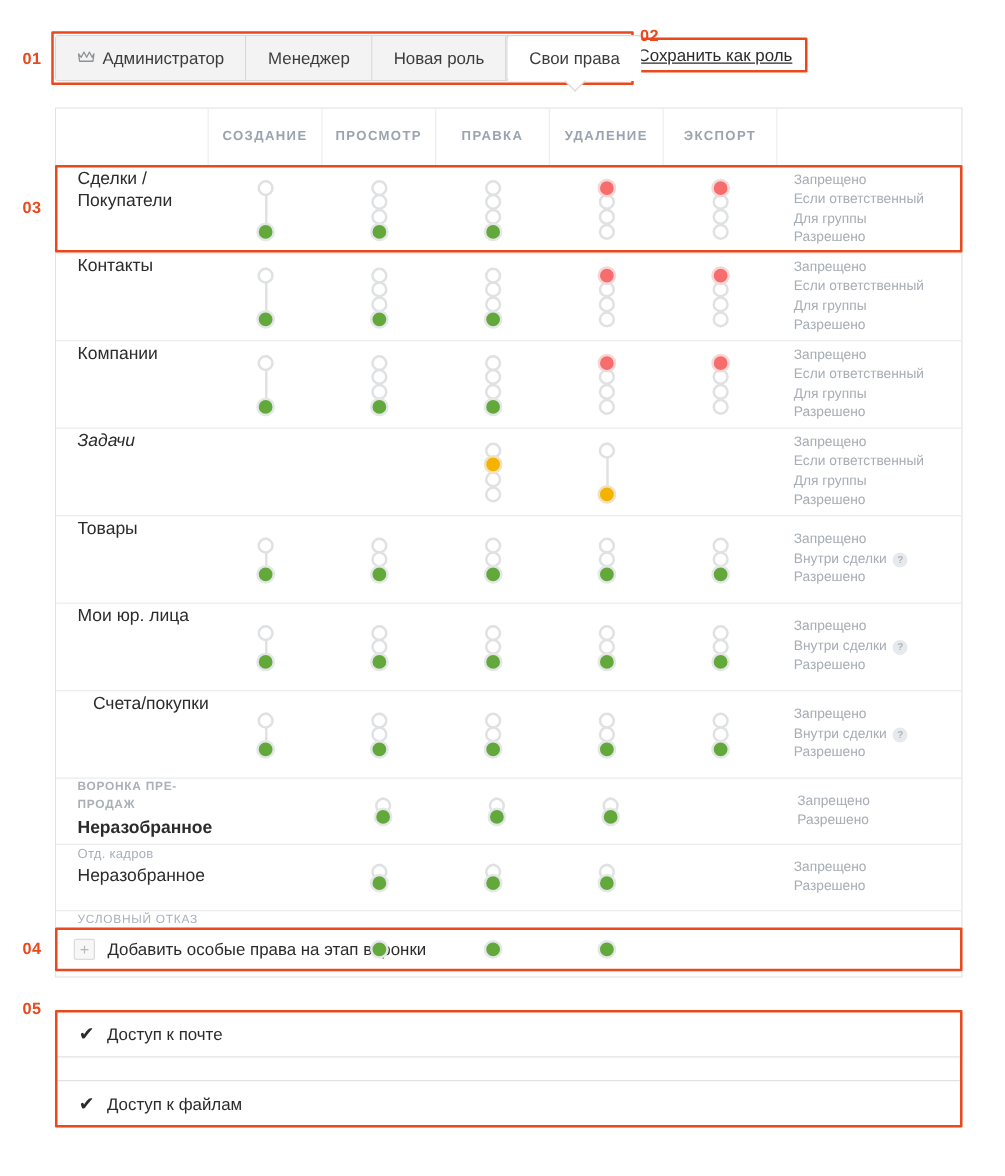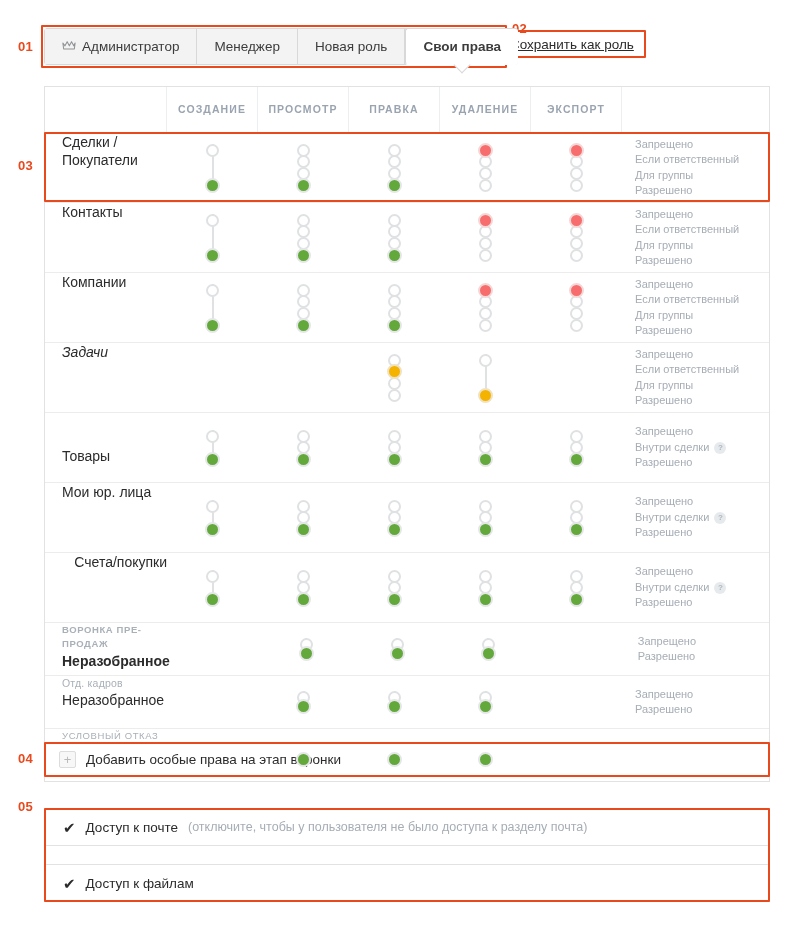--- a/index.html
+++ b/index.html
@@ -50,21 +50,21 @@
     color: #3c3c3c;
     background: #f3f3f3;
     border-right: 1px solid #d8d8d8;
     white-space: nowrap;
     cursor: pointer;
     position: relative;
   }
   .tab:last-child { border-right: none; }
   .tab.active {
     background: #ffffff;
-    font-weight: bold;
+    font-weight: normal;
     border-left: 1px solid #d8d8d8;
     margin: -1px -1px -1px 0;
     border-top: 1px solid #d8d8d8;
     border-bottom: 1px solid #ffffff;
     border-radius: 3px;
     z-index: 3;
   }
   .tab.active::after {
     content: "";
     position: absolute;
@@ -514,21 +514,21 @@
           </div>
           <div class="lg">
             <span>Для группы</span>
           </div>
           <div class="lg">
             <span>Разрешено</span>
           </div>
         </div>
       </div>
       <div class="row">
-        <div class="cell c-name" style="flex: 0 0 122px; margin-top: 34px;">
+        <div class="cell c-name" style="flex: 0 0 122px;">
           <div class="rowtitle">Товары</div>
         </div>
         <div class="cell" style="flex: 0 0 91px;">
           <div class="slider" style="width: 20px; height: 44px;">
             <div class="track-line" style="top: 4px; height: 36px;"></div>
             <div class="node" style="top: 4px;"></div>
             <div class="node" style="top: 27px;"></div>
             <div class="knob green" style="top: 26px;"></div>
           </div>
         </div>
@@ -826,21 +826,20 @@
     </div>
 
   <div class="addbar">
     <span class="plusbox">+</span>
     <span class="lbl">Добавить особые права на этап воронки</span>
   </div>
 
   <div class="chkblock" id="chk-mail">
     <span class="tick">✔</span>
     <span class="chk-label">Доступ к почте</span>
-    <span class="chk-hint">(отключите, чтобы у пользователя не было доступа к разделу почта)</span>
   </div>
 
   <div class="chkblock" id="chk-files">
     <span class="tick">✔</span>
     <span class="chk-label">Доступ к файлам</span>
   </div>
 
   <div id="callout-layer">
       <div class="callout" style="left: 18px; top: 40px;">01</div>
       <div class="callout" style="left: 512px; top: 22px;">02</div>

